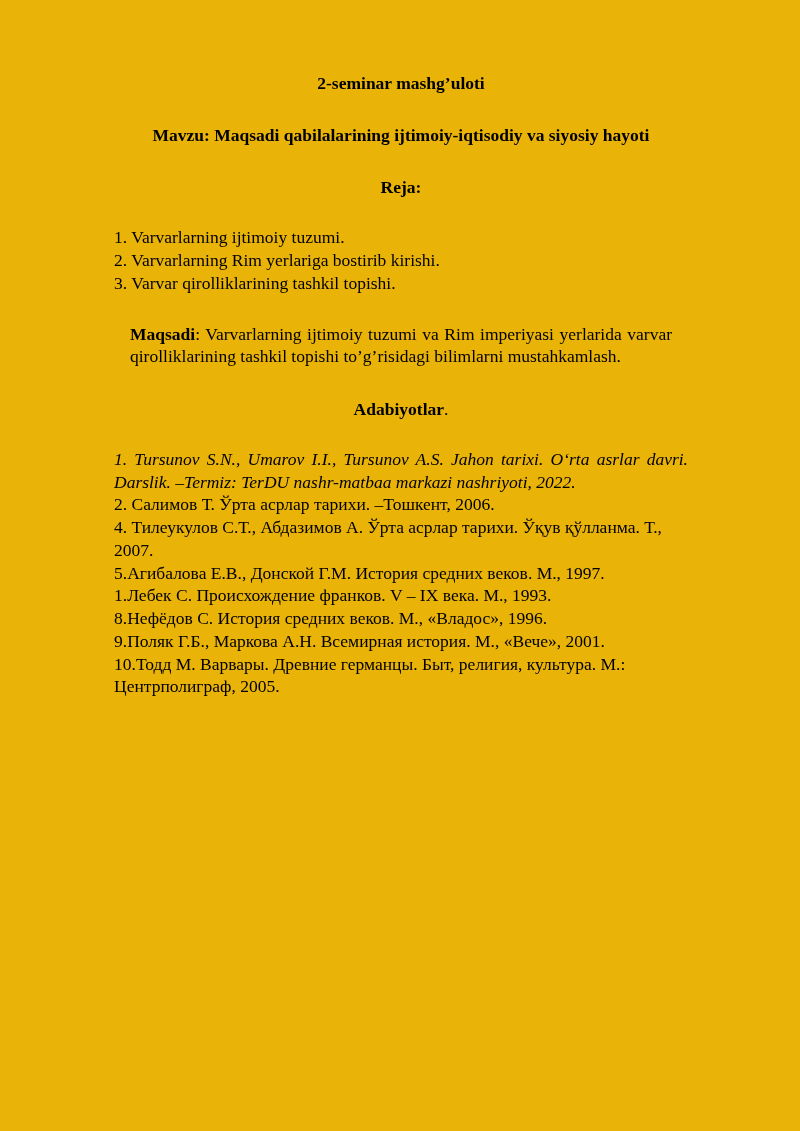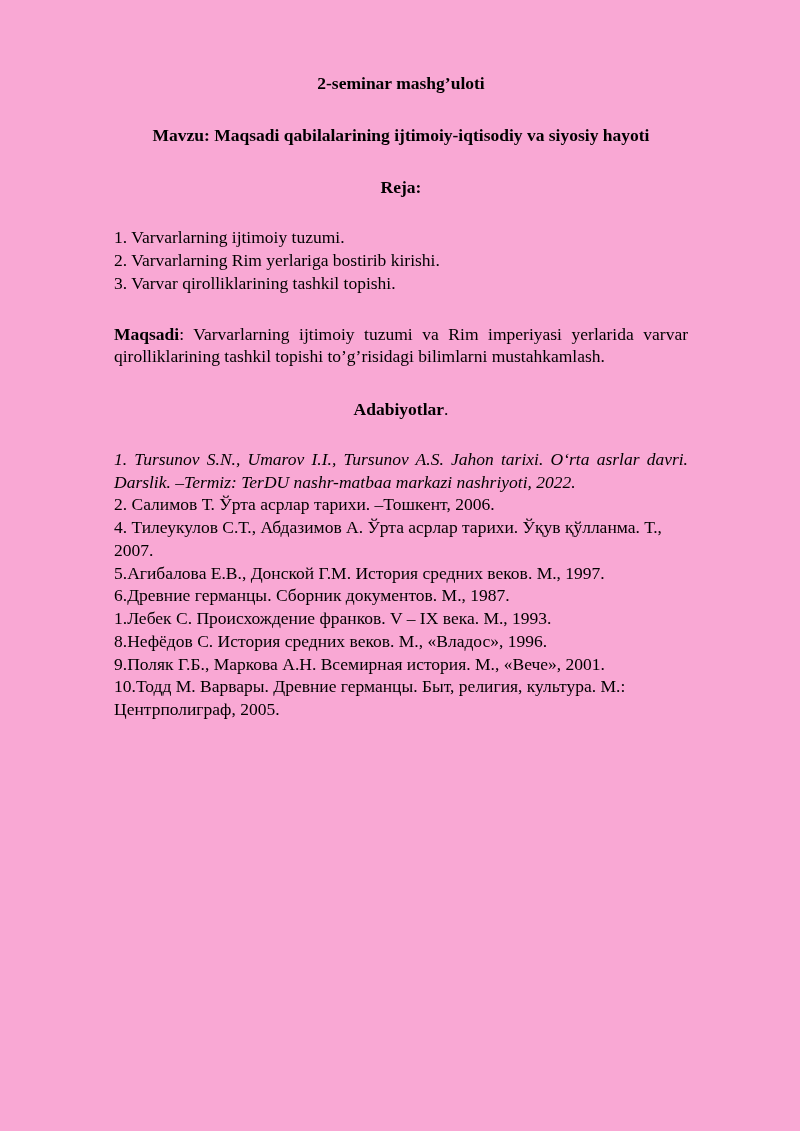--- a/index.html
+++ b/index.html
@@ -12,21 +12,21 @@
     height: 1131px;
     font-family: "Liberation Serif", "DejaVu Serif", serif;
     color: #000000;
     -webkit-font-smoothing: antialiased;
   }
 
   .page {
     position: relative;
     width: 800px;
     height: 1131px;
-    background: #f9a8d4;
+    background: #eab308;
     box-sizing: border-box;
   }
 
   .content {
     position: absolute;
     left: 114px;
     top: 70px;
     width: 574px;
     font-size: 17.5px;
     line-height: 1.30;
@@ -49,21 +49,21 @@
     padding: 0;
     margin-top: 28px;
   }
   .plan-item {
     margin: 0;
     text-align: left;
     white-space: nowrap;
   }
 
   .maqsadi {
-    margin: 0;
+    margin: 16px;
     margin-top: 28px;
     text-align: justify;
     text-justify: inter-word;
   }
   .maqsadi b { font-weight: bold; }
 
   .ref-list {
     margin: 0;
     padding: 0;
     margin-top: 27px;
@@ -98,21 +98,20 @@
 
     <p class="maqsadi"><b>Maqsadi</b><span>:</span><span> Varvarlarning ijtimoiy tuzumi va Rim imperiyasi yerlarida varvar qirolliklarining tashkil topishi to’g’risidagi bilimlarni mustahkamlash.</span></p>
 
     <p class="center-line title-adab"><span>Adabiyotlar</span><span class="adab-dot">.</span></p>
 
     <div class="ref-list">
       <p class="ref-item justified">1. Tursunov S.N., Umarov I.I., Tursunov A.S. Jahon tarixi. Oʻrta asrlar davri. Darslik. –Termiz: TerDU nashr-matbaa markazi nashriyoti, 2022.</p>
       <p class="ref-item">2. Салимов Т. Ўрта асрлар тарихи. –Тошкент, 2006.</p>
       <p class="ref-item">4. Тилеукулов С.Т., Абдазимов А. Ўрта асрлар тарихи. Ўқув қўлланма. Т., 2007.</p>
       <p class="ref-item">5.Агибалова Е.В., Донской Г.М. История средних веков. М., 1997.</p>
-      <p class="ref-item">6.Древние германцы. Сборник документов. М., 1987.</p>
       <p class="ref-item">1.Лебек С. Происхождение франков. V – IX века. М., 1993.</p>
       <p class="ref-item">8.Нефёдов С. История средних веков. М., «Владос», 1996.</p>
       <p class="ref-item">9.Поляк Г.Б., Маркова А.Н. Всемирная история. М., «Вече», 2001.</p>
       <p class="ref-item">10.Тодд М. Варвары. Древние германцы. Быт, религия, культура. М.: Центрполиграф, 2005.</p>
     </div>
 
   </div>
 </div>
 
 </body></html>

